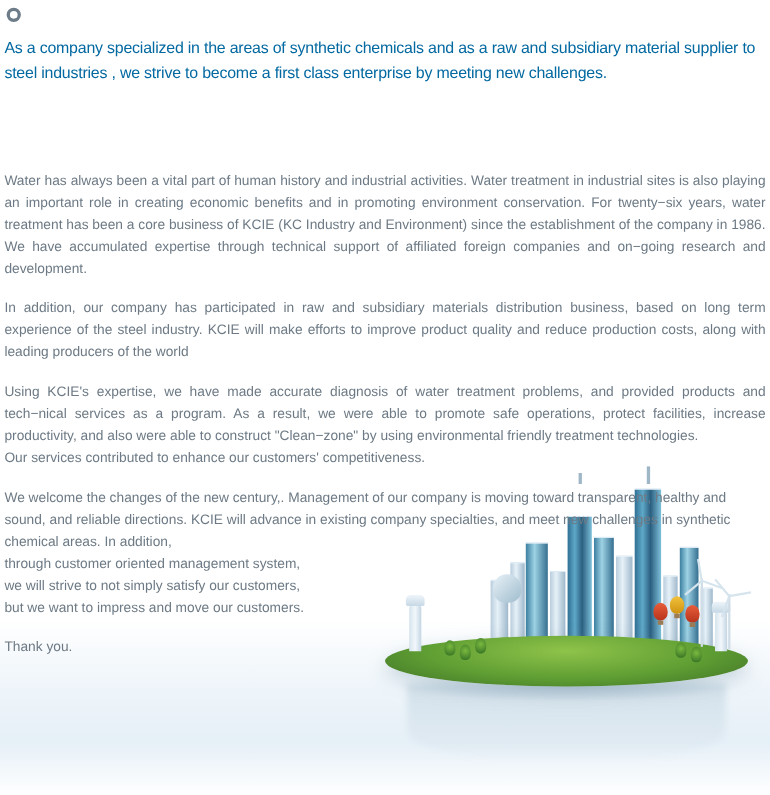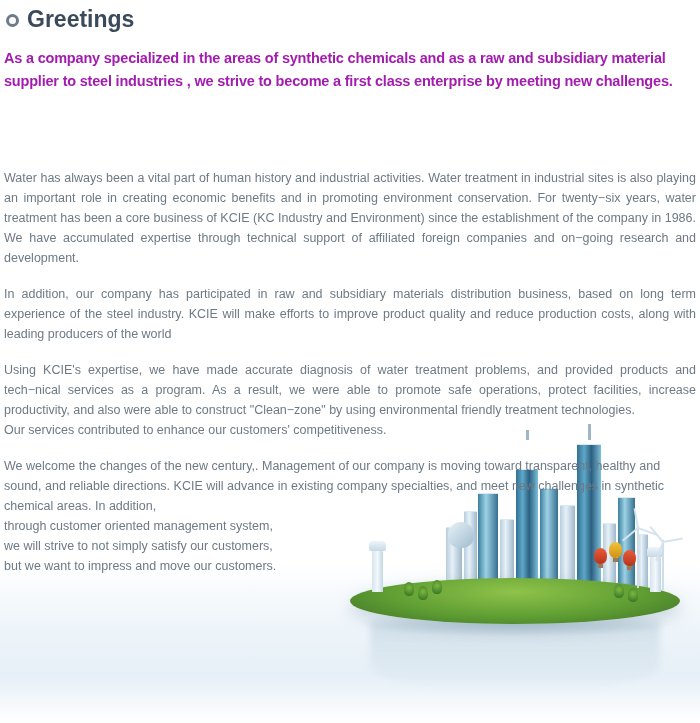--- a/index.html
+++ b/index.html
@@ -35,23 +35,23 @@
     box-sizing: border-box;
     display: inline-block;
     position: relative;
     top: 1px;
   }
 
   
   .lead {
     margin: 14px 4px 0 4px;
     font-size: 14.5px;
-    font-weight: bold;
+    font-weight: normal;
     line-height: 1.62;
-    color: #a21caf;
+    color: #0369a1;
     letter-spacing: -0.2px;
   }
 
   
   .body-copy {
     position: relative;
     z-index: 3;
     margin: 74px 4px 0 4px;
     font-size: 12.5px;
     line-height: 1.6;
@@ -248,27 +248,27 @@
   <div class="blade" style="left:638px; top:127px; transform:rotate(260deg);"></div>
 
   <div class="turbine" style="left:662px; top:140px; height:50px;"></div>
   <div class="blade" style="left:663px; top:141px; transform:rotate(-10deg);"></div>
   <div class="blade" style="left:663px; top:141px; transform:rotate(110deg);"></div>
   <div class="blade" style="left:663px; top:141px; transform:rotate(230deg);"></div>
 </div>
 
 <h1 class="page-title">
   <span class="title-bullet"></span>
-  <span>Greetings</span>
 </h1>
 
 <p class="lead">As a company specialized in the areas of synthetic chemicals and as a raw and subsidiary material supplier to steel industries , we strive to become a first class enterprise by meeting new challenges.</p>
 
 <div class="body-copy">
   <p class="justified">Water has always been a vital part of human history and industrial activities. Water treatment in industrial sites is also playing an important role in creating economic benefits and in promoting environment conservation. For twenty−six years, water treatment has been a core business of KCIE (KC Industry and Environment) since the establishment of the company in 1986. We have accumulated expertise through technical support of affiliated foreign companies and on−going research and development.</p>
   <p class="justified">In addition, our company has participated in raw and subsidiary materials distribution business, based on long term experience of the steel industry. KCIE will make efforts to improve product quality and reduce production costs, along with leading producers of the world</p>
   <p class="justified" style="white-space:pre-line;">Using KCIE's expertise, we have made accurate diagnosis of water treatment problems, and provided products and tech−nical services as a program. As a result, we were able to promote safe operations, protect facilities, increase productivity, and also were able to construct "Clean−zone" by using environmental friendly treatment technologies.
 Our services contributed to enhance our customers' competitiveness.</p>
   <p class="p-closing" style="white-space:pre-line;">We welcome the changes of the new century,. Management of our company is moving toward transparent, healthy and sound, and reliable directions. KCIE will advance in existing company specialties, and meet new challenges in synthetic chemical areas. In addition,
 through customer oriented management system,
 we will strive to not simply satisfy our customers,
 but we want to impress and move our customers.</p>
+  <p class="p-thanks">Thank you.</p>
 </div>
 
 </body></html>

